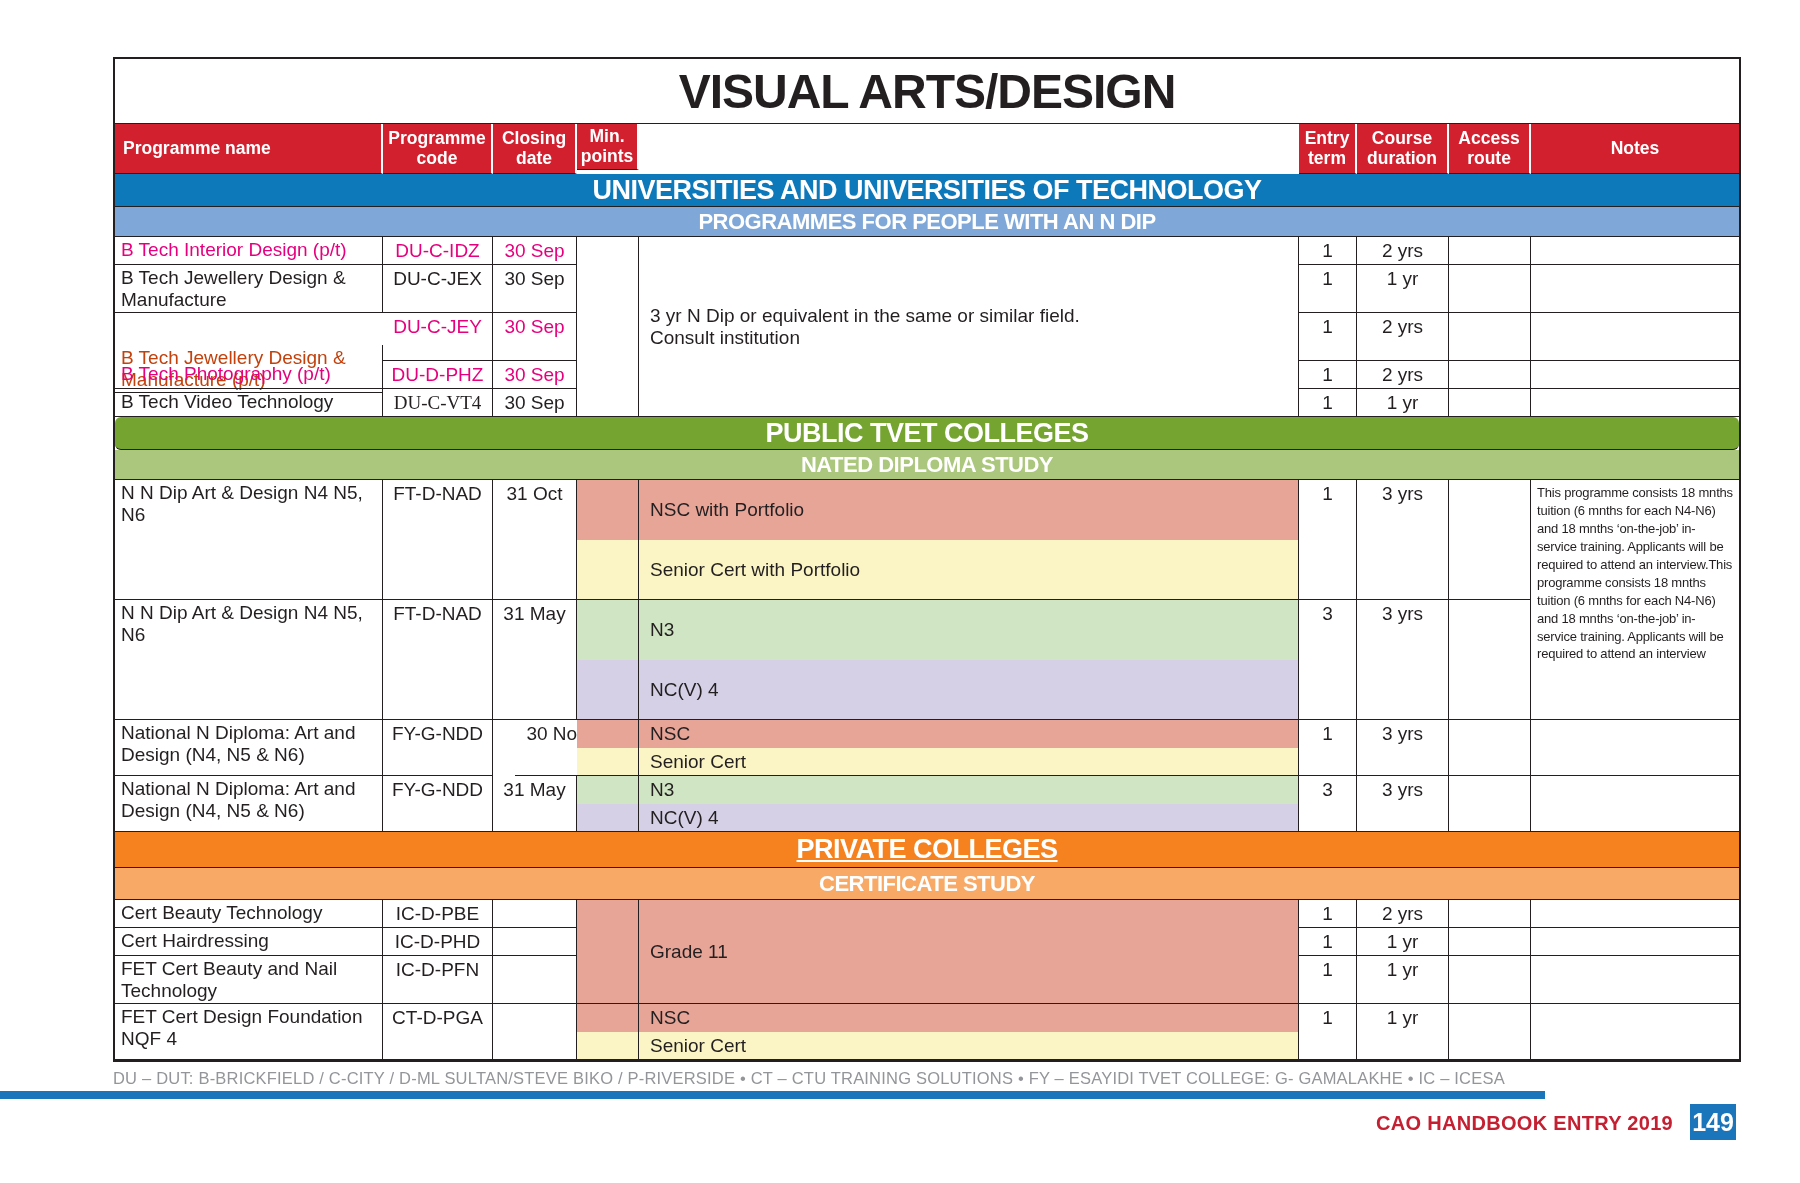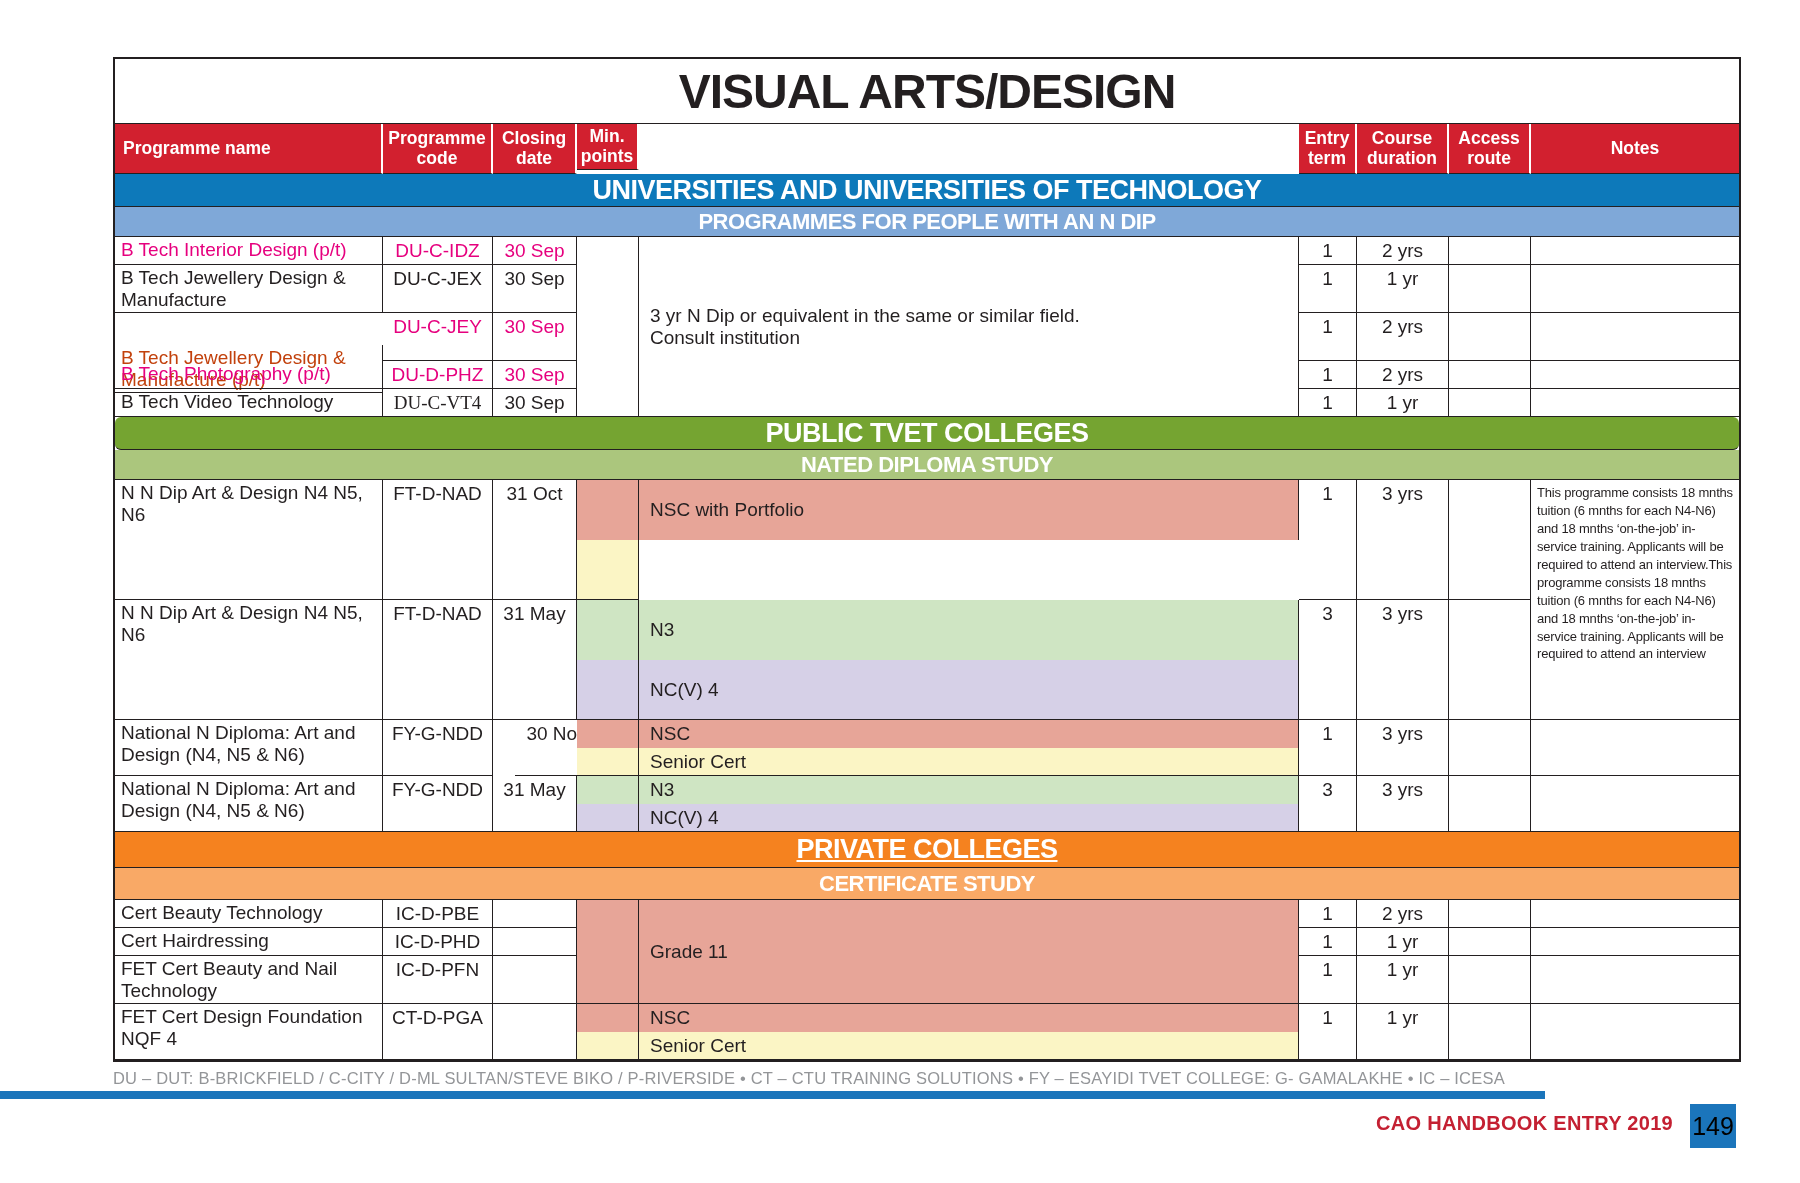--- a/index.html
+++ b/index.html
@@ -33,22 +33,22 @@
   .code{justify-content:center;text-align:center;padding-top:3px}
   .num{justify-content:center;padding-top:3px}
   .req{align-items:center;padding-left:11px}
   .strip{padding:0}
   .notes{font-size:13px;line-height:1.38;padding:4px 6px;letter-spacing:-0.2px}
   .legend{position:absolute;left:113px;top:1069px;font-size:16.5px;color:var(--legend-gray);
           letter-spacing:0.2px}
   .rule{position:absolute;left:0;top:1091px;width:1545px;height:8px;background:var(--footer-blue)}
   .handbook{position:absolute;left:1170px;top:1112px;width:503px;text-align:right;
             font-size:20px;font-weight:bold;color:var(--cao-red);letter-spacing:0.3px}
-  .pagenum{position:absolute;left:1690px;top:1104px;width:46px;height:44px;
-           background:var(--footer-blue);color:#000000;font-size:25px;font-weight:normal;
+  .pagenum{position:absolute;left:1690px;top:1104px;width:46px;height:36px;
+           background:var(--footer-blue);color:#ffffff;font-size:25px;font-weight:bold;
            display:flex;align-items:center;justify-content:center}
 </style>
 </head>
 <body>
 
 <div class="table-wrap" id="table">
   <div class="title">VISUAL ARTS/DESIGN</div>
 <div class="hcell left" style="left: 0px; top: 65px; width: 268px; height: 50px; background: rgb(210, 32, 47);">Programme name</div>
     <div class="hcell" style="left: 268px; top: 65px; width: 110px; height: 50px; background: rgb(210, 32, 47);">Programme code</div>
     <div class="hcell" style="left: 378px; top: 65px; width: 84px; height: 50px; background: rgb(210, 32, 47);">Closing date</div>
@@ -98,20 +98,21 @@
     <div class="cell req br bb" style="left: 524px; top: 178px; width: 660px; height: 180px;">3 yr N Dip or equivalent in the same or similar field.
 Consult institution</div>
     <div class="bar main" style="left: 0px; top: 358px; width: 1624px; height: 33px; background: rgb(117, 164, 49); border-radius: 6px;">PUBLIC TVET COLLEGES</div>
     <div class="bar sub" style="left: 0px; top: 391px; width: 1624px; height: 30px; background: rgb(171, 198, 125);">NATED DIPLOMA STUDY</div>
     <div class="cell br bb" style="left: 0px; top: 421px; width: 268px; height: 120px;">N N Dip Art &amp; Design N4 N5, N6</div>
     <div class="cell code br bb" style="left: 268px; top: 421px; width: 110px; height: 120px;">FT-D-NAD</div>
     <div class="cell code br bb" style="left: 378px; top: 421px; width: 84px; height: 120px;">31 Oct</div>
     <div class="cell strip br" style="left: 462px; top: 421px; width: 62px; height: 60px; background: rgb(231, 165, 152);"></div>
     <div class="cell req br" style="left: 524px; top: 421px; width: 660px; height: 60px; background: rgb(231, 165, 152);">NSC with Portfolio</div>
     <div class="cell strip br bb" style="left: 462px; top: 481px; width: 62px; height: 60px; background: rgb(251, 245, 197);"></div>
+    <div class="cell req br bb" style="left: 524px; top: 481px; width: 660px; height: 60px; background: rgb(251, 245, 197);">Senior Cert with Portfolio</div>
     <div class="cell num br bb" style="left: 1184px; top: 421px; width: 58px; height: 120px;">1</div>
     <div class="cell num br bb" style="left: 1242px; top: 421px; width: 92px; height: 120px;">3 yrs</div>
     <div class="cell br bb" style="left: 1334px; top: 421px; width: 82px; height: 120px;"></div>
     <div class="cell br bb" style="left: 0px; top: 541px; width: 268px; height: 120px;">N N Dip Art &amp; Design N4 N5, N6</div>
     <div class="cell code br bb" style="left: 268px; top: 541px; width: 110px; height: 120px;">FT-D-NAD</div>
     <div class="cell code br bb" style="left: 378px; top: 541px; width: 84px; height: 120px;">31 May</div>
     <div class="cell strip br" style="left: 462px; top: 541px; width: 62px; height: 60px; background: rgb(207, 229, 195);"></div>
     <div class="cell req br" style="left: 524px; top: 541px; width: 660px; height: 60px; background: rgb(207, 229, 195);">N3</div>
     <div class="cell strip br bb" style="left: 462px; top: 601px; width: 62px; height: 60px; background: rgb(214, 208, 231);"></div>
     <div class="cell req br bb" style="left: 524px; top: 601px; width: 660px; height: 60px; background: rgb(214, 208, 231);">NC(V) 4</div>

